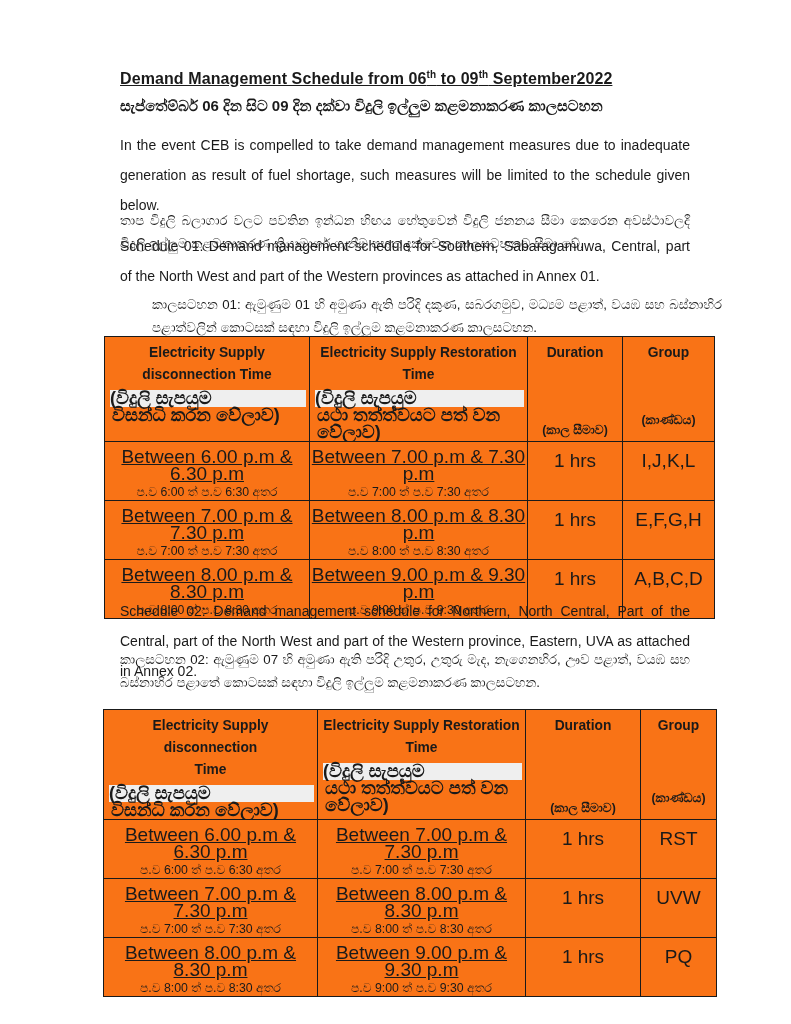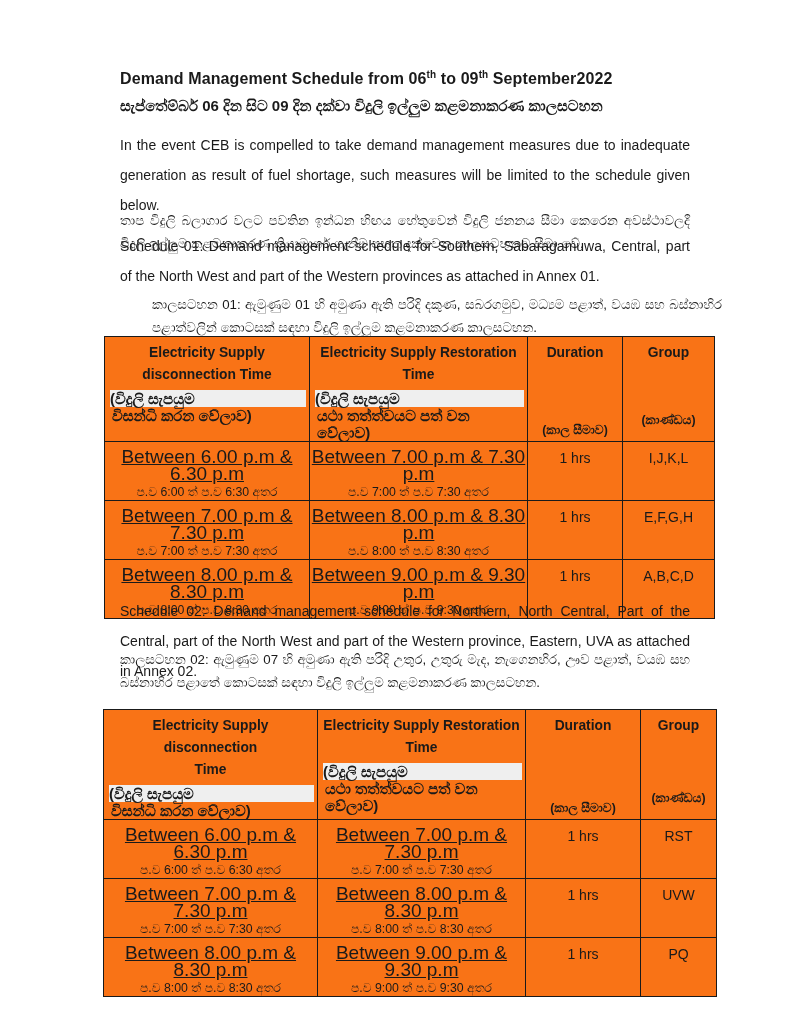--- a/index.html
+++ b/index.html
@@ -6,21 +6,21 @@
   body {
     width:791px; height:1024px; background:#ffffff; position:relative;
     font-family:"Liberation Sans", sans-serif; color:#1a1a1a;
     -webkit-font-smoothing:antialiased;
   }
   .abs { position:absolute; }
 
   
   #doc-title {
     left:120px; top:58px; width:600px;
-    font-size:16px; font-weight:bold; 
+    font-size:16px; font-weight:bold; text-decoration:underline;
     letter-spacing:0.1px;
   }
   #doc-title sup { font-size:10px; }
 
   #doc-subtitle {
     left:120px; top:97px; width:600px;
     font-size:15px; font-weight:bold; line-height:18px;
   }
 
   
@@ -50,35 +50,35 @@
     text-align:center; overflow:hidden;
   }
   #table1 tr.hdr { height:80px; }
   #table1 tr.row { height:52px; }
   #table2 tr.hdr { height:79px; }
   #table2 tr.row { height:53px; }
 
   th { position:relative; font-weight:bold; }
   .th-en { font-size:13.8px; line-height:22px; padding-top:5px; }
   .th-si {
-    font-size:15px; line-height:17px; text-align:left;
+    font-size:18px; line-height:17px; text-align:left;
     padding:4px 3px 0 5px; font-weight:bold;
   }
   .th-si .hl { background:#efefef; display:block; }
   .th-si .ln2 { display:block; padding-left:2px; }
   .th-si-bottom {
     position:absolute; left:0; right:0; text-align:center;
     font-size:12.3px; font-weight:bold;
   }
   .at-bottom { bottom:4px; }
   .at-mid    { bottom:14px; }
 
   .td-en { font-size:19px; line-height:17px; padding-top:6px;text-decoration:underline; }
   .td-si { font-size:12.3px; line-height:15px; margin-top:3px; }
-  td.single { font-size:14px; padding-top:8px; }
+  td.single { font-size:19px; padding-top:8px; }
 </style>
 </head>
 <body>
 
 <h1 class="abs" id="doc-title"><span>Demand Management Schedule from 06</span><sup>th</sup><span> to 09</span><sup>th</sup><span> September2022</span></h1>
 
 <div class="abs" id="doc-subtitle">සැප්තේම්බර් 06 දින සිට 09 දින දක්වා විදුලි ඉල්ලුම කළමනාකරණ කාලසටහන</div>
 
 <p class="para en" id="intro-en">In the event CEB is compelled to take demand management measures due to inadequate generation as result of fuel shortage, such measures will be limited to the schedule given below.</p>
 <p class="para si" id="intro-si">තාප විදුලි බලාගාර වලට පවතින ඉන්ධන හිඟය හේතුවෙන් විදුලි ජනනය සීමා කෙරෙන අවස්ථාවලදී විදුලි ඉල්ලුම කළමනාකරණ ක්‍රියාමාගර් ගැනීම පහත දැක්වෙන කාලසටහනට සීමා වේ.</p>

